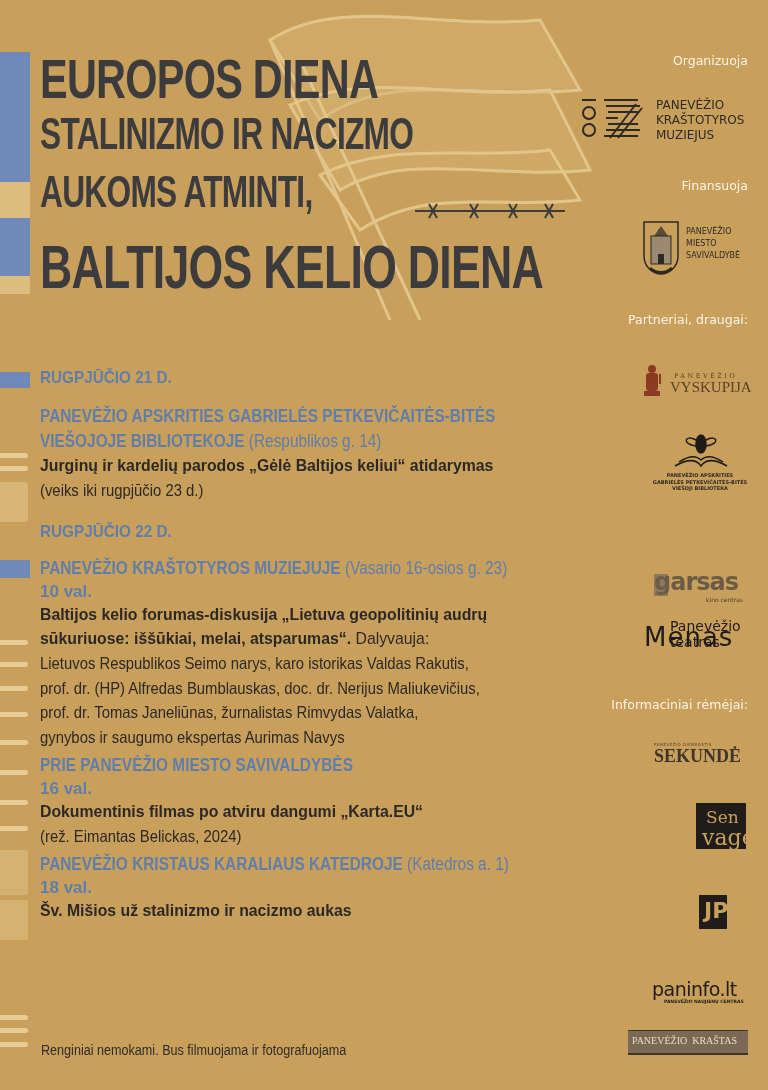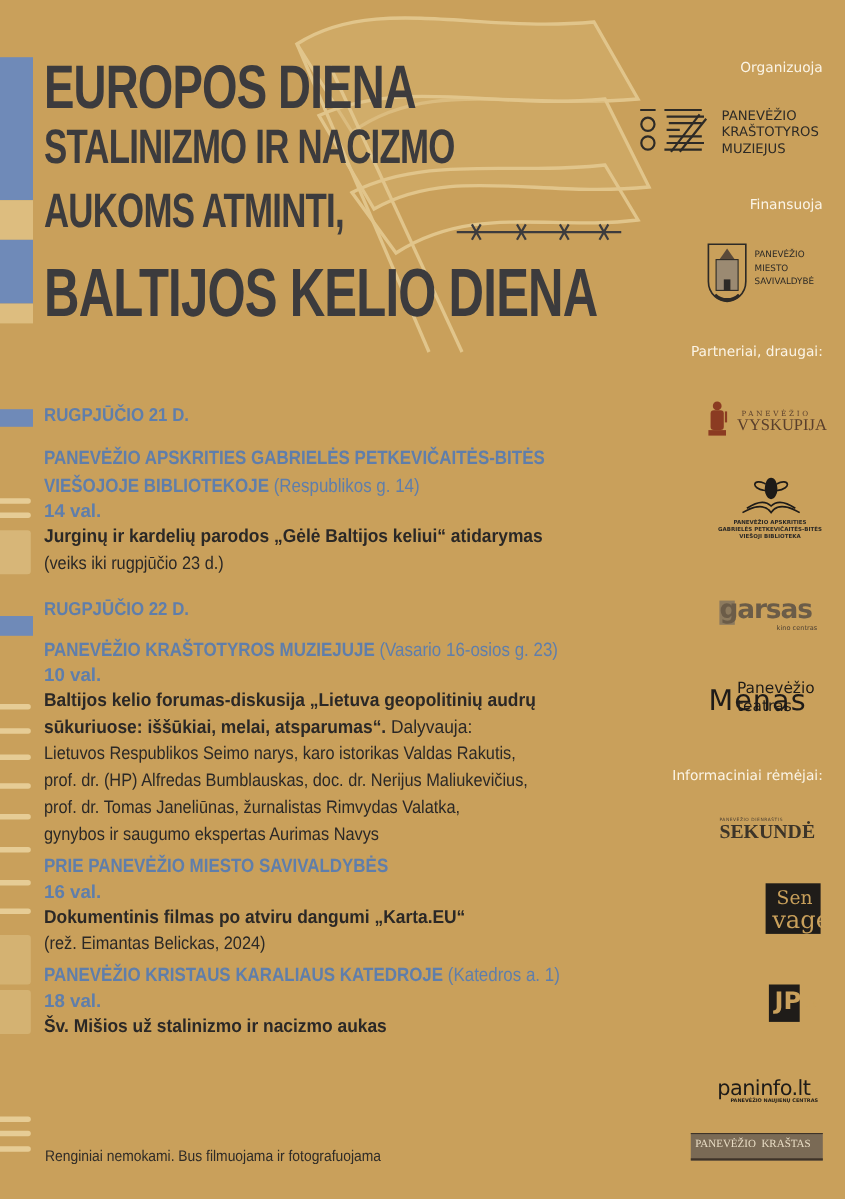--- a/index.html
+++ b/index.html
@@ -98,21 +98,20 @@
 <div class="abs title t4">BALTIJOS KELIO DIENA</div>
 
 <div class="prog">
   <div class="date">RUGPJŪČIO 21 D.</div>
   <div style="height:16px"></div>
   <div class="venue">PANEVĖŽIO APSKRITIES GABRIELĖS PETKEVIČAITĖS-BITĖS</div>
   <div class="venue">
     <span>VIEŠOJOJE BIBLIOTEKOJE</span>
     <span class="addr">(Respublikos g. 14)</span>
   </div>
-  <div class="time">14 val.</div>
   <div class="event">Jurginų ir kardelių parodos „Gėlė Baltijos keliui“ atidarymas</div>
   <div class="note">(veiks iki rugpjūčio 23 d.)</div>
 
   <div style="height:20px"></div>
   <div class="date">RUGPJŪČIO 22 D.</div>
   <div style="height:14px"></div>
 
   <div class="venue">
     <span>PANEVĖŽIO KRAŠTOTYROS MUZIEJUJE</span>
     <span class="addr">(Vasario 16-osios g. 23)</span>
@@ -202,21 +201,21 @@
       <path d="M8 30 C 20 22, 26 24, 30 28 C 34 24, 40 22, 52 30"></path>
     </g>
   </svg>
   <div class="abs logo-txt" style="left:0;top:40px;width:110px;text-align:center;font-size:5px;line-height:6.5px;font-weight:bold;">
     <div>PANEVĖŽIO APSKRITIES</div>
     <div>GABRIELĖS PETKEVIČAITĖS-BITĖS</div>
     <div>VIEŠOJI BIBLIOTEKA</div>
   </div>
 </div>
 
-<div class="abs" style="left:650px;top:536px;width:100px;height:40px;">
+<div class="abs" style="left:650px;top:564px;width:100px;height:40px;">
   <div class="abs" style="left:4px;top:10px;width:14px;height:22px;background:#8c7a5e;"></div>
   <div class="abs" style="left:4px;top:4px;font-size:24px;font-weight:bold;color:#6b5c48;font-family:'DejaVu Sans',sans-serif;letter-spacing:-1px;">garsas</div>
   <div class="abs" style="left:56px;top:32px;font-size:6px;color:#4d4033;">kino centras</div>
 </div>
 
 <div class="abs" style="left:644px;top:618px;width:110px;height:34px;">
   <div class="abs" style="left:26px;top:0;font-size:14px;color:#1e1b18;">Panevėžio teatras</div>
   <div class="abs" style="left:0;top:4px;font-size:26px;color:#1e1b18;font-family:'DejaVu Sans',sans-serif;letter-spacing:1px;">Menas</div>
 </div>
 

